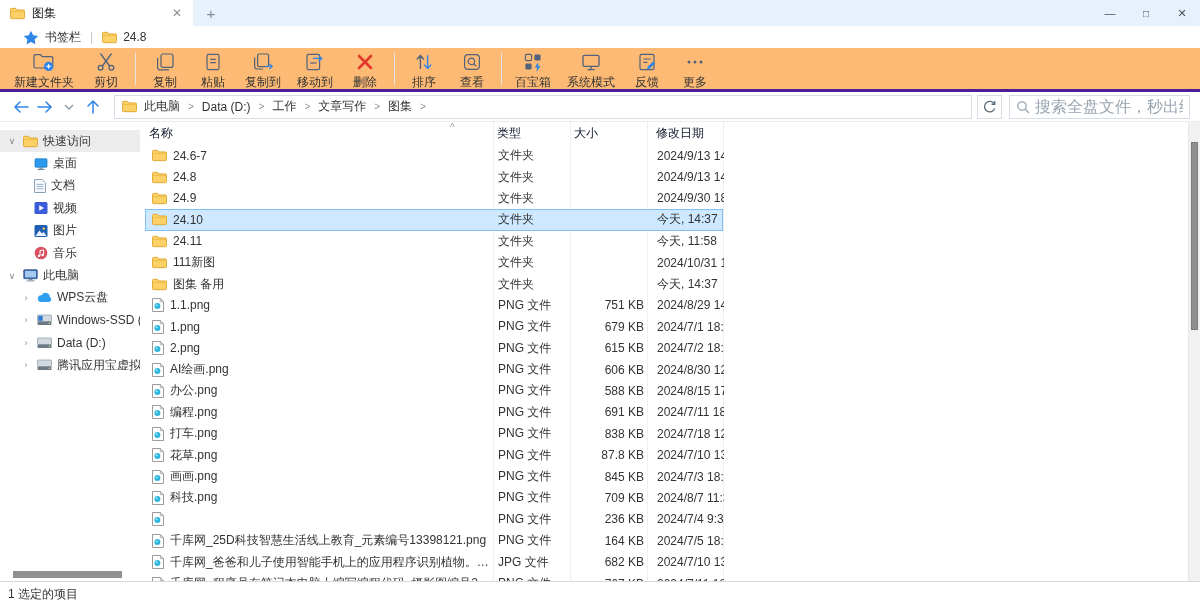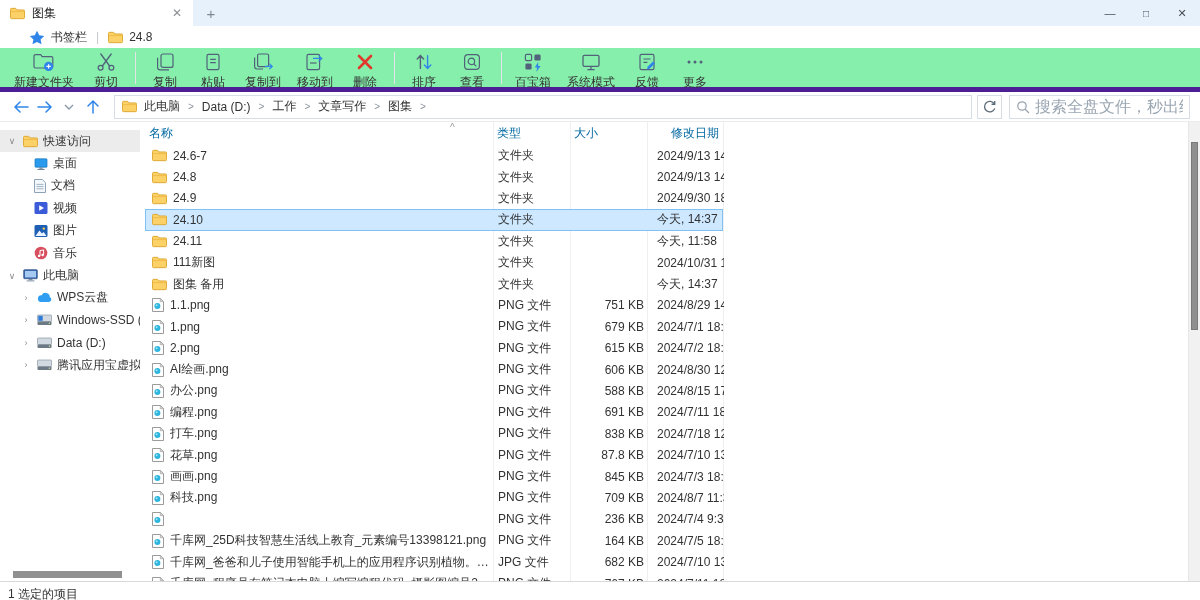--- a/index.html
+++ b/index.html
@@ -13,26 +13,26 @@
   .tabbar { height:26px; background:#e7f1fb; display:flex; align-items:stretch; }
   .tab { width:193px; background:#fff; display:flex; align-items:center; padding:0 8px 0 10px; gap:7px; }
   .tab-title { flex:1; color:#222; overflow:hidden; white-space:nowrap; }
   .tab-close { color:#8a8f96; font-size:12px; width:16px; text-align:center; cursor:default; }
   .newtab { width:36px; display:flex; align-items:center; justify-content:center; color:#7d8994; font-size:15px; }
   .win-controls { margin-left:auto; display:flex; }
   .win-btn { width:36px; display:flex; align-items:center; justify-content:center; color:#4a4f55; font-size:11px; }
   .win-max { font-size:10px; }
 
   
-  .bookmarkbar { height:22px; background:#fff; display:flex; align-items:center; padding-left:29px; gap:6px; }
+  .bookmarkbar { height:22px; background:#fff; display:flex; align-items:center; padding-left:23px; gap:6px; }
   .bm-sep { color:#c3c9cf; padding:0 3px; }
   .bm-label, .bm-item-label { color:#333; }
 
   
-  .toolbar { height:44px; background:#86efac; display:flex; align-items:flex-start; padding-left:6px; border-bottom:5px solid #4c1d95; }
+  .toolbar { height:44px; background:#fdba74; display:flex; align-items:flex-start; padding-left:6px; border-bottom:3px solid #4c1d95; }
   .toolbtn { display:flex; flex-direction:column; align-items:center; justify-content:flex-start; gap:1px; padding:2px 8px 0 8px; min-width:48px; cursor:default; }
   .toolbtn .ic { height:24px; }
   .toolbtn .tb-label { color:#333; line-height:14px; white-space:nowrap; }
   .tb-sep { width:1px; align-self:center; height:32px; background:#e4e4e4; margin:0 5px; }
 
   
   .navbar { height:30px; background:#fff; display:flex; align-items:center; padding:0 10px 0 10px; gap:2px; border-bottom:1px solid #ececec; }
   .nav-btn { width:22px; height:22px; display:flex; align-items:center; justify-content:center; }
   .breadcrumb { flex:1; height:24px; margin-left:8px; border:1px solid #d7dde4; display:flex; align-items:center; padding:0 7px; gap:7px; overflow:hidden; white-space:nowrap; }
   .crumb { color:#333; }
@@ -52,24 +52,24 @@
   .side-head { padding-left:6px; }
   .side-head.active { background:#ececec; }
   .side-qa { padding-left:34px; }
   .side-pc { padding-left:20px; }
   .side-label { overflow:hidden; }
   .side-hscroll { position:absolute; bottom:3px; left:13px; width:109px; height:7px; background:#909090; }
 
   
   .filelist { flex:1; position:relative; overflow:hidden; }
   .colline { position:absolute; top:0; bottom:0; width:1px; background:#efefef; }
-  .list-header { position:absolute; top:0; left:5px; height:23px; display:grid; grid-template-columns:348px 77px 77px 76px; align-items:center; color:#0369a1; }
+  .list-header { position:absolute; top:0; left:5px; height:23px; display:grid; grid-template-columns:348px 77px 77px 76px; align-items:center; color:#0f172a; }
   .list-header .hc { padding:0 4px; overflow:hidden; white-space:nowrap; }
   .hc-size { }
-  .hc-date { padding-left:9px !important;text-align:right; }
+  .hc-date { padding-left:9px !important; }
   .sort-caret { position:absolute; left:310px; top:0px; color:#999; font-size:10px; }
   .rows { position:absolute; top:23px; left:5px; right:0; bottom:0; overflow:hidden; }
   .frow { height:21.4px; width:578px; display:grid; grid-template-columns:348px 77px 77px 76px; align-items:center; border:1px solid transparent; cursor:default; }
   .frow.selected { background:#cde8ff; border-color:#7fc0f5; }
   .c-name { display:flex; align-items:center; gap:6px; padding-left:6px; overflow:hidden; white-space:nowrap; }
   .c-name span.nm { overflow:hidden; text-overflow:ellipsis; }
   .c-type { padding-left:4px; white-space:nowrap; overflow:hidden; }
   .c-size { text-align:right; padding-right:4px; white-space:nowrap; }
   .c-date { padding-left:9px; white-space:nowrap; overflow:hidden; }
 

